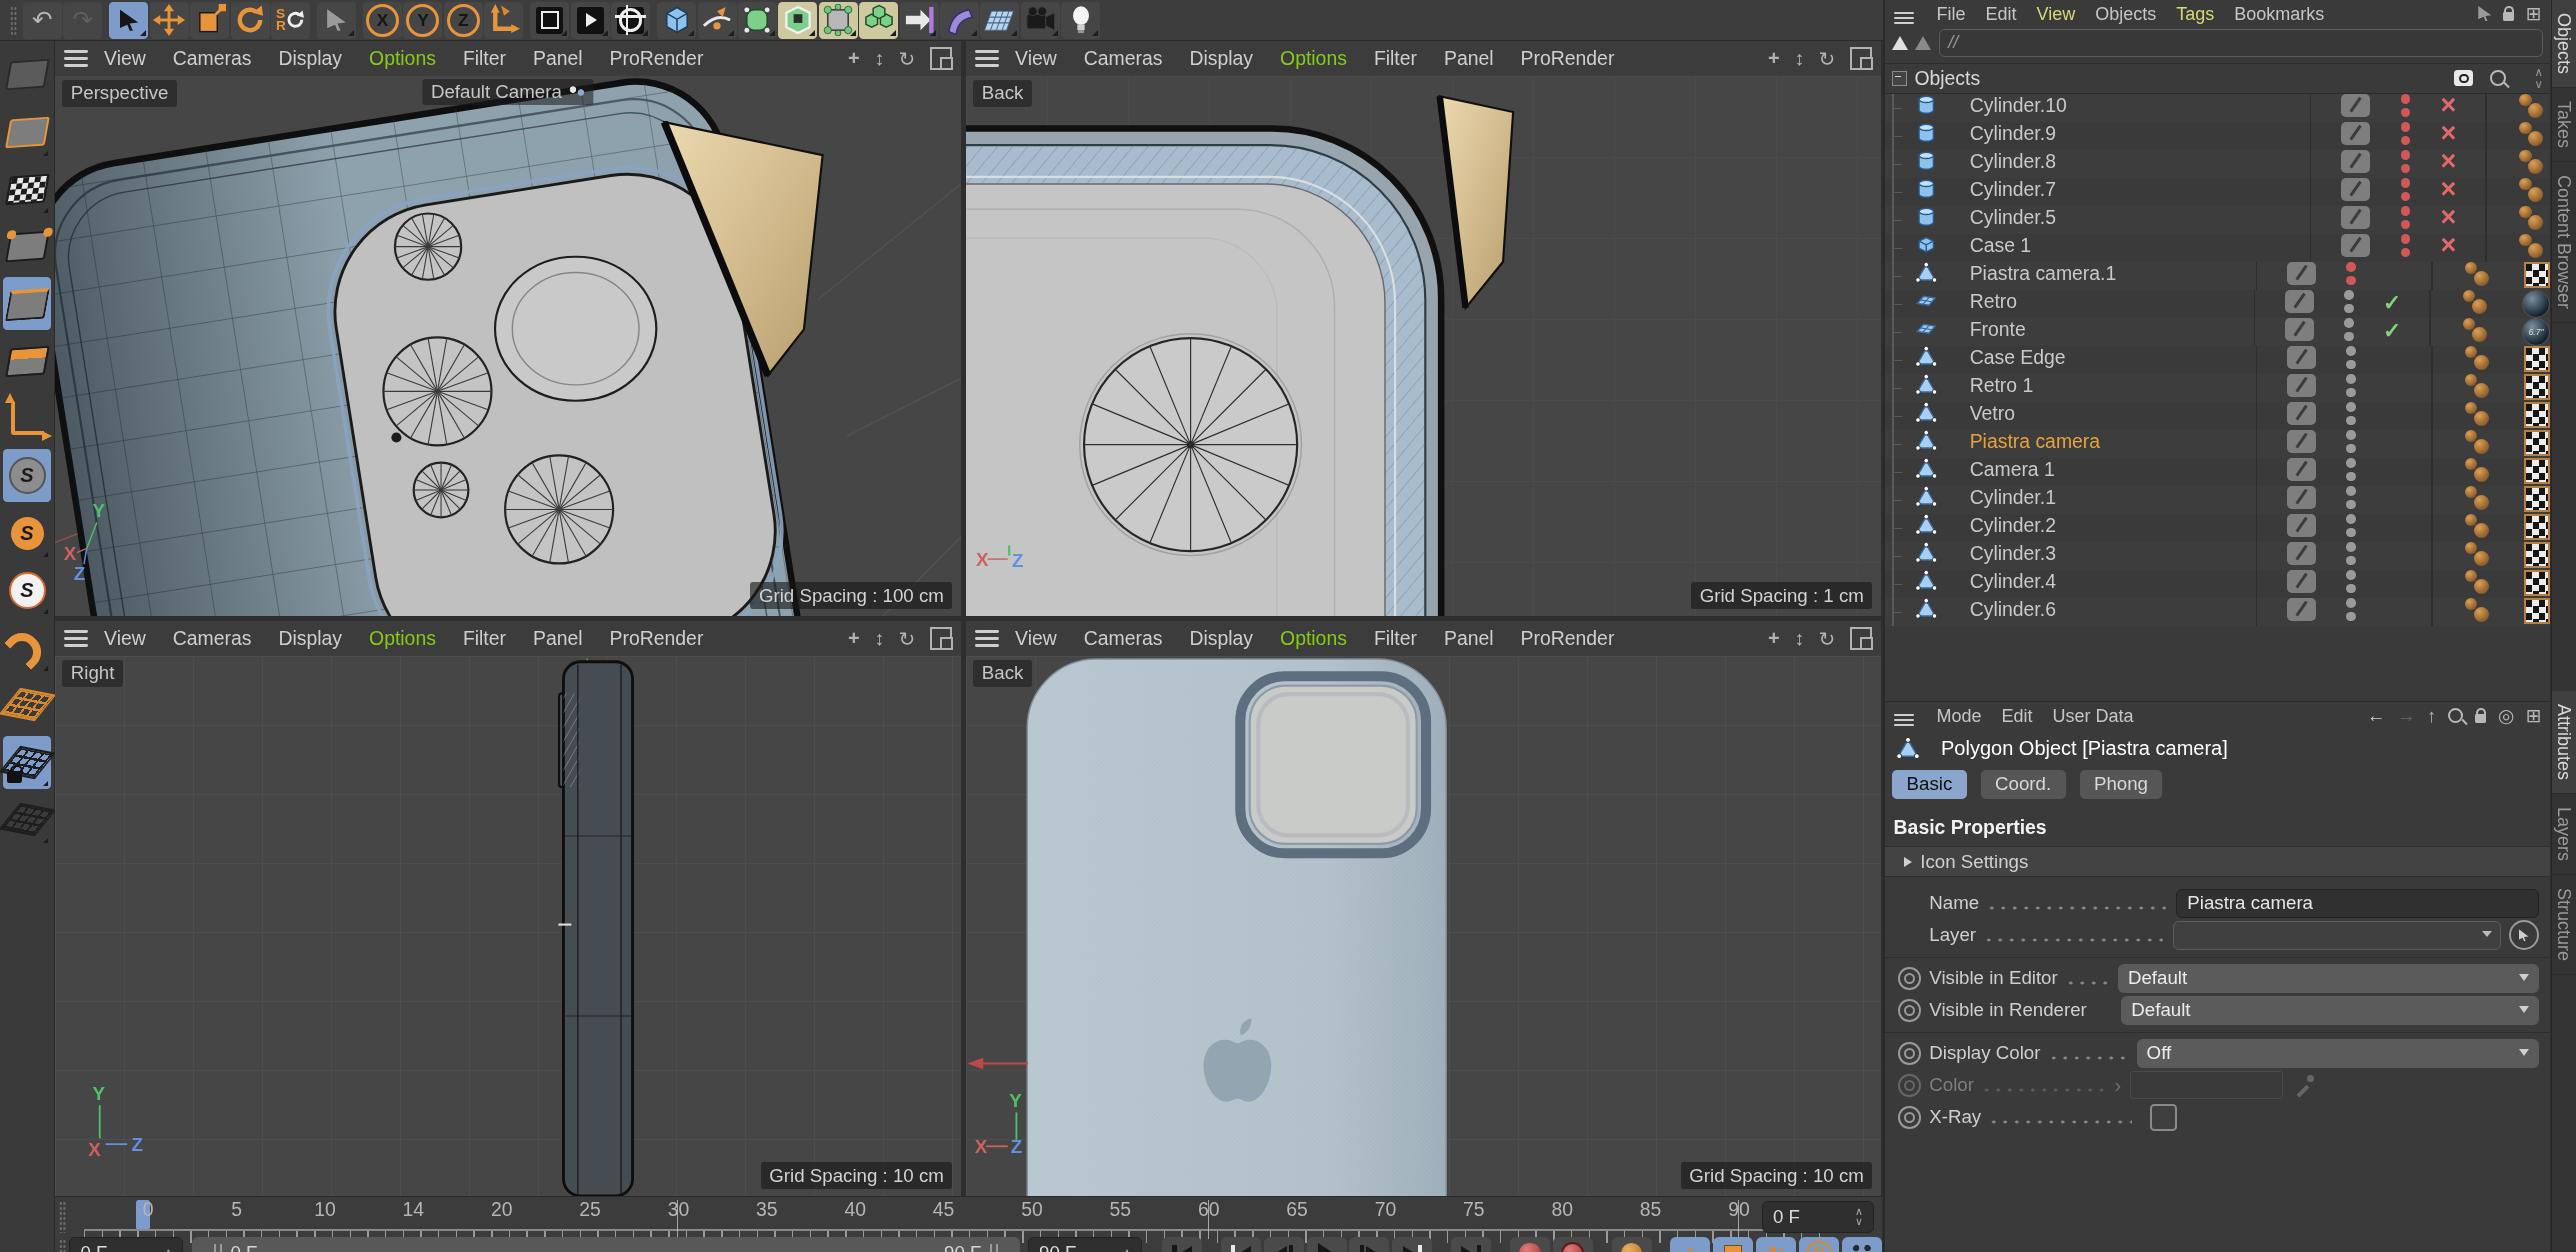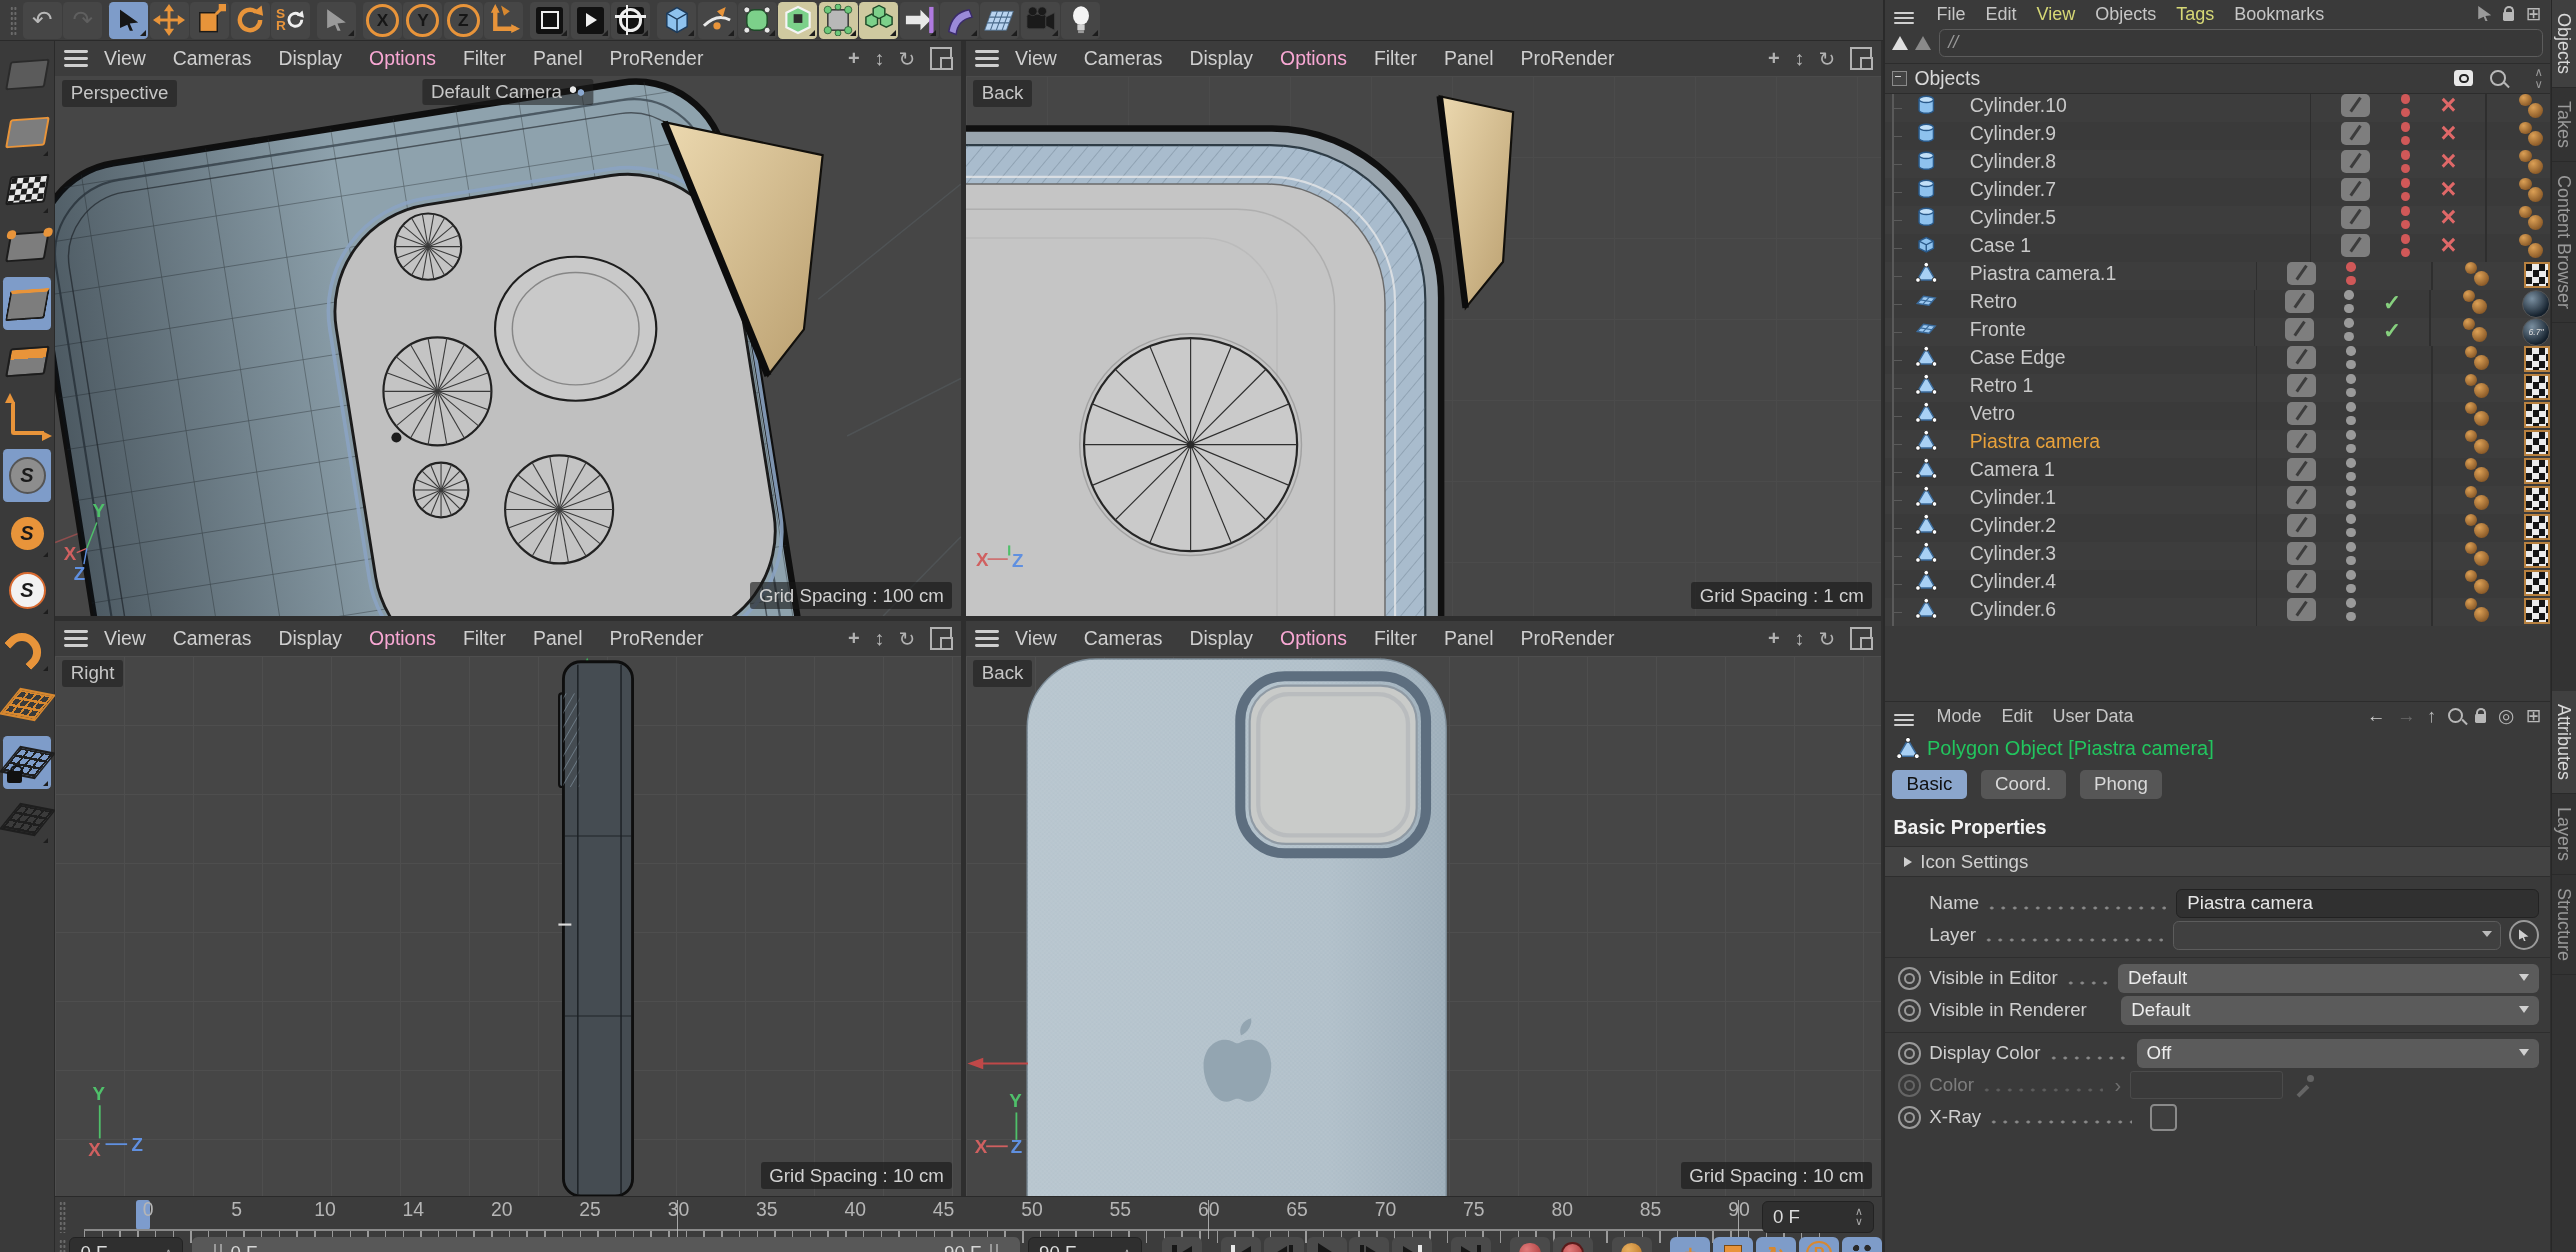--- a/index.html
+++ b/index.html
@@ -69,21 +69,21 @@
   [data-tool="workplane-lock"] .badge{position:absolute;left:4.3px;bottom:5.8px;width:14.4px;height:11.5px;background:#111;border-radius:2.2px;}
   [data-tool="workplane-lock"] .badge::before{content:"";position:absolute;left:2.9px;top:-6.5px;width:8.6px;height:7.2px;border:2.2px solid #111;border-bottom:none;border-radius:5.8px 5.8px 0 0;}
   [data-tool="workplane-rotate"] .badge{position:absolute;right:2.9px;bottom:2.9px;color:#e8943a;font-size:18.7px;font-weight:bold;}
   
   #vp-zone{left:55px;top:41px;width:1827px;height:1155px;background:#2e2e2e;}
   .vp{position:absolute;background:#3c3c3c;}
   .vp-menu{height:35px;background:#3c3c3c;display:flex;align-items:center;gap:0;padding:0 8.6px;border-bottom:0.7px solid #2c2c2c;}
   .ham{width:24.5px;height:17.3px;margin-right:16px;display:flex;flex-direction:column;justify-content:space-between;}
   .ham i{height:3.6px;background:#cfcfcf;border-radius:1.4px;}
   .vp-menu-items{display:flex;gap:27px;font-size:19.4px;color:#cfcfcf;flex:1;}
-  .vp-menu-item:nth-of-type(4){color:#f9a8d4;}
+  .vp-menu-item:nth-of-type(4){color:#84cc16;}
   .vp-ctrl{display:flex;gap:14.4px;align-items:center;color:#b2b2b2;font-size:20px;}
   .ic-max{width:18.7px;height:18.7px;border:2.2px solid #b2b2b2;position:relative;}
   .ic-max::after{content:"";position:absolute;right:-2.2px;bottom:-2.2px;width:8.6px;height:8.6px;border:2.2px solid #b2b2b2;background:#3c3c3c;}
   .vp-canvas{position:absolute;left:0;top:35px;right:0;bottom:0;background:#464646;overflow:hidden;}
   .vp-canvas.gridded{background-image:linear-gradient(#4e4e4e 0.7px,transparent 0.7px),linear-gradient(90deg,#4e4e4e 0.7px,transparent 0.7px);background-size:69px 69px;}
   .vp-canvas.gridded2{background-image:linear-gradient(#4b4b4b 0.7px,transparent 0.7px),linear-gradient(90deg,#4b4b4b 0.7px,transparent 0.7px);background-size:81px 81px;}
   .chip{position:absolute;background:rgba(28,28,28,.55);color:#c6c6c6;font-size:18.7px;padding:2.2px 8.6px;border-radius:2.9px;}
   .vp-label{left:7.2px;top:4.3px;}
   .cam-label{left:50%;transform:translateX(-50%);top:2.9px;display:flex;align-items:center;gap:7.2px;}
   .cam-ic{width:16px;height:13px;background:radial-gradient(circle 3.6px at 3.6px 3.6px,#e8e8e8 2.9px,transparent 3.6px),radial-gradient(circle 3.6px at 11.5px 6.5px,#8aa8d0 2.9px,transparent 3.6px);}
@@ -142,21 +142,21 @@
   .tag-phong::before{width:12.2px;height:12.2px;left:1.4px;top:0;}
   .tag-phong::after{width:15px;height:15px;left:10px;top:9.4px;}
   .tag2{width:26px;height:26px;margin-left:4.3px;flex:0 0 auto;display:none;position:relative;}
   .obj-row[data-tag="uvw"] .tag2{display:block;background:repeating-conic-gradient(#ececec 0 25%,#161616 0 50%);
     background-size:13px 13px;border:2.2px solid #b8813f;box-sizing:border-box;}
   .obj-row[data-tag="mat"] .tag2,.obj-row[data-tag="mat67"] .tag2{display:flex;border-radius:50%;
     background:radial-gradient(circle at 35% 30%,#7a8fa0,#14202c 72%);border:1.4px solid #555;align-items:center;justify-content:center;}
   .tag2-label{font-size:8.6px;color:#dcdcdc;font-style:italic;}
   
   #am{position:absolute;left:0;top:701px;right:0;bottom:0;background:#3a3a3a;border-top:1.4px solid #2c2c2c;}
-  #am-title{display:flex;align-items:center;gap:6px;font-size:20px;color:#22c55e;padding:10px 10px 4.3px;}
+  #am-title{display:flex;align-items:center;gap:20px;font-size:20px;color:#ffffff;padding:10px 10px 4.3px;}
   #am-title svg{width:26px;height:23px;}
   .tabs{display:flex;gap:14px;padding:5.8px 7.2px 7.2px;}
   .tab{font-size:18.7px;padding:3.6px 14.4px;border-radius:5px;background:#565656;color:#d8d8d8;}
   .tab[data-active="true"]{background:#8ba6cc;color:#101010;}
   .am-section{font-size:19.4px;font-weight:bold;color:#f2f2f2;padding:10px 8.6px 7.2px;}
   #icon-settings{background:#434343;border-top:0.7px solid #2e2e2e;border-bottom:0.7px solid #2e2e2e;height:29px;
     display:flex;align-items:center;font-size:18.7px;color:#d0d0d0;padding-left:18.7px;gap:8.6px;}
   .tri-r{width:0;height:0;border-left:8.6px solid #cfcfcf;border-top:5.8px solid transparent;border-bottom:5.8px solid transparent;}
   .am-row{display:flex;align-items:center;height:32px;padding:0 11.5px 0 13px;font-size:18.7px;color:#cfcfcf;position:relative;}
   .kf{width:18.7px;height:18.7px;border:2.2px solid #9a9a9a;border-radius:50%;margin-right:8.6px;display:flex;align-items:center;justify-content:center;flex:0 0 auto;}

